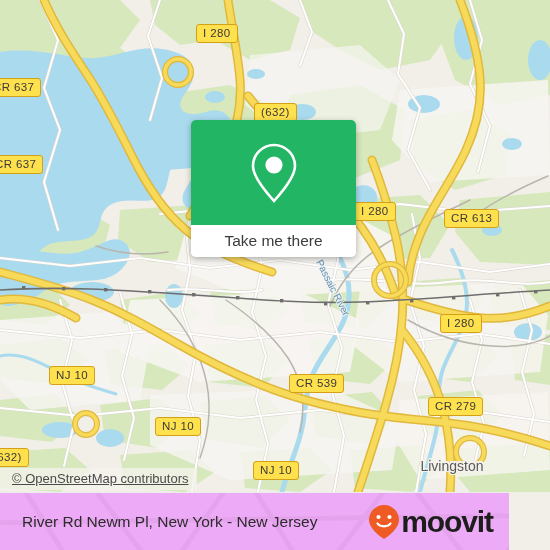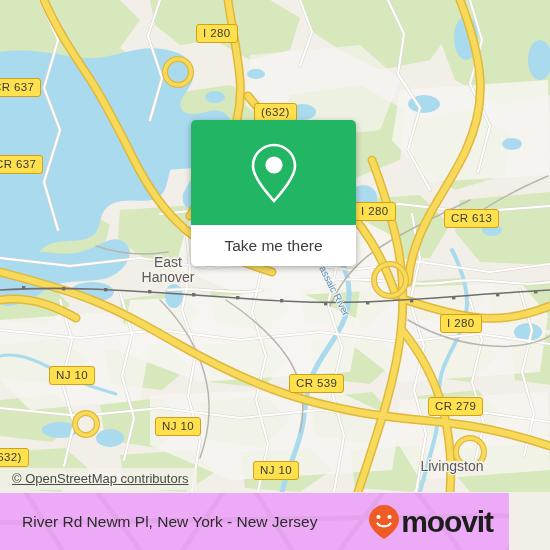--- a/index.html
+++ b/index.html
@@ -72,21 +72,21 @@
     z-index: 30;
   }
   #popup-top {
     background: #22b563;
     height: 105px;
     border-radius: 5px 5px 0 0;
     display: flex; align-items: center; justify-content: center;
   }
   #popup-bottom {
     background: #ffffff;
-    height: 41px;
+    height: 32px;
     border-radius: 0 0 5px 5px;
     display: flex; align-items: center; justify-content: center;
   }
   #popup-label {
     color: #3c3c3c;
     font-size: 15.5px;
   }
   #popup-tail {
     position: absolute;
     left: 50%; top: 161px;
@@ -379,22 +379,20 @@
             <rect x="410" y="299" width="3.4" height="3.4"></rect>
             <rect x="452" y="296" width="3.4" height="3.4"></rect>
             <rect x="496" y="293" width="3.4" height="3.4"></rect>
             <rect x="534" y="290" width="3.4" height="3.4"></rect>
           </g>
         </g>
 
       </g>
     </svg>
 
-    <div class="place-label" style="left:168px; top:270px; transform:translate(-50%,-50%);">East
-Hanover</div>
     <div class="place-label" style="left:452px; top:466px; transform:translate(-50%,-50%);">Livingston</div>
 
     <div class="river-label" style="left:324px; top:258px; transform-origin:left top; transform:rotate(63deg);">Passaic River</div>
 
     <div class="shield" style="left:196px; top:24px;">I 280</div>
     <div class="shield" style="left:254px; top:103px;">(632)</div>
     <div class="shield" style="left:-14px; top:78px;">CR 637</div>
     <div class="shield" style="left:-12px; top:155px;">CR 637</div>
     <div class="shield" style="left:354px; top:202px;">I 280</div>
     <div class="shield" style="left:444px; top:209px;">CR 613</div>

